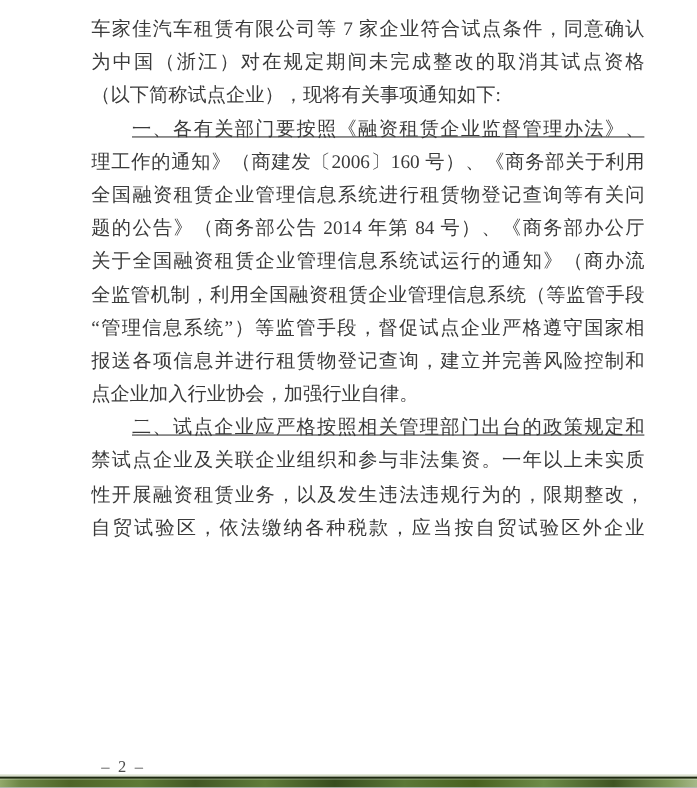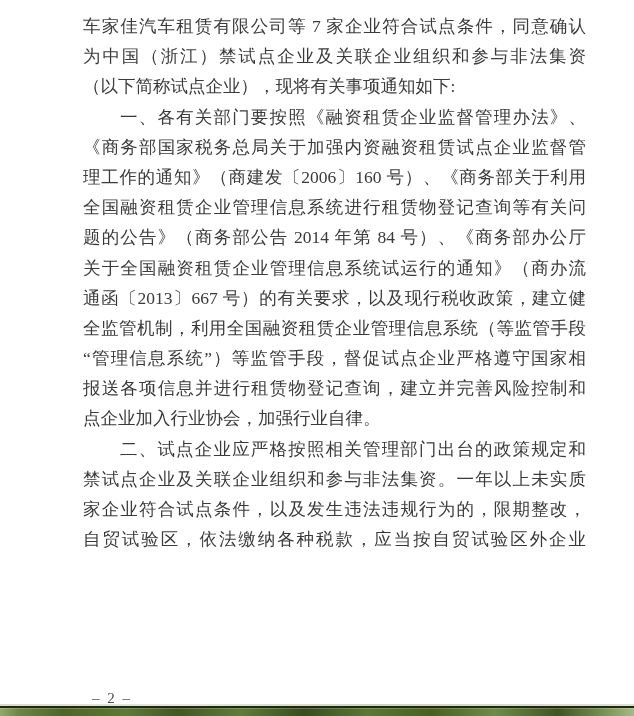--- a/index.html
+++ b/index.html
@@ -29,20 +29,21 @@
     line-height: 30.2px;
     text-align: justify;
     text-justify: inter-character;
     overflow: hidden;
   }
   .line.fill {
     text-align-last: justify;
   }
   .line.indent {
     text-indent: 37px;
+    text-decoration: underline;
   }
   .page-number {
     position: absolute;
     left: 92px;
     top: 690px;
     font-size: 15px;
     letter-spacing: 2px;
     color: var(--page-number-ink, #4d4d4d);
   }
   .bottom-strip {
@@ -70,36 +71,34 @@
       #a7b98a 100%);
     box-shadow: inset 0 1px 0 rgba(255,255,255,0.22);
   }
 </style>
 </head>
 <body>
 
 <div class="page">
   <div class="doc-text">
       <div class="line fill">车家佳汽车租赁有限公司等 7 家企业符合试点条件，同意确认</div>
-      <div class="line fill">为中国（浙江）禁试点企业及关联企业组织和参与非法集资</div>
+      <div class="line fill">为中国（浙江）对在规定期间未完成整改的取消其试点资格</div>
       <div class="line">（以下简称试点企业），现将有关事项通知如下:</div>
       <div class="line indent fill">一、各有关部门要按照《融资租赁企业监督管理办法》、</div>
-      <div class="line fill">《商务部国家税务总局关于加强内资融资租赁试点企业监督管</div>
       <div class="line fill">理工作的通知》（商建发〔2006〕160 号）、《商务部关于利用</div>
       <div class="line fill">全国融资租赁企业管理信息系统进行租赁物登记查询等有关问</div>
       <div class="line fill">题的公告》（商务部公告 2014 年第 84 号）、《商务部办公厅</div>
       <div class="line fill">关于全国融资租赁企业管理信息系统试运行的通知》（商办流</div>
-      <div class="line fill">通函〔2013〕667 号）的有关要求，以及现行税收政策，建立健</div>
       <div class="line fill">全监管机制，利用全国融资租赁企业管理信息系统（等监管手段</div>
       <div class="line fill">“管理信息系统”）等监管手段，督促试点企业严格遵守国家相</div>
       <div class="line fill">报送各项信息并进行租赁物登记查询，建立并完善风险控制和</div>
       <div class="line">点企业加入行业协会，加强行业自律。</div>
       <div class="line indent fill">二、试点企业应严格按照相关管理部门出台的政策规定和</div>
       <div class="line fill">禁试点企业及关联企业组织和参与非法集资。一年以上未实质</div>
-      <div class="line fill">家企业符合试点条件，以及发生违法违规行为的，限期整改，</div>
+      <div class="line fill">性开展融资租赁业务，以及发生违法违规行为的，限期整改，</div>
       <div class="line fill">自贸试验区，依法缴纳各种税款，应当按自贸试验区外企业</div>
     </div>
   <div class="page-number">– 2 –</div>
   <div class="bottom-strip">
     <div class="strip-light"></div>
     <div class="strip-dark"></div>
     <div class="strip-green"></div>
   </div>
 </div>
 

